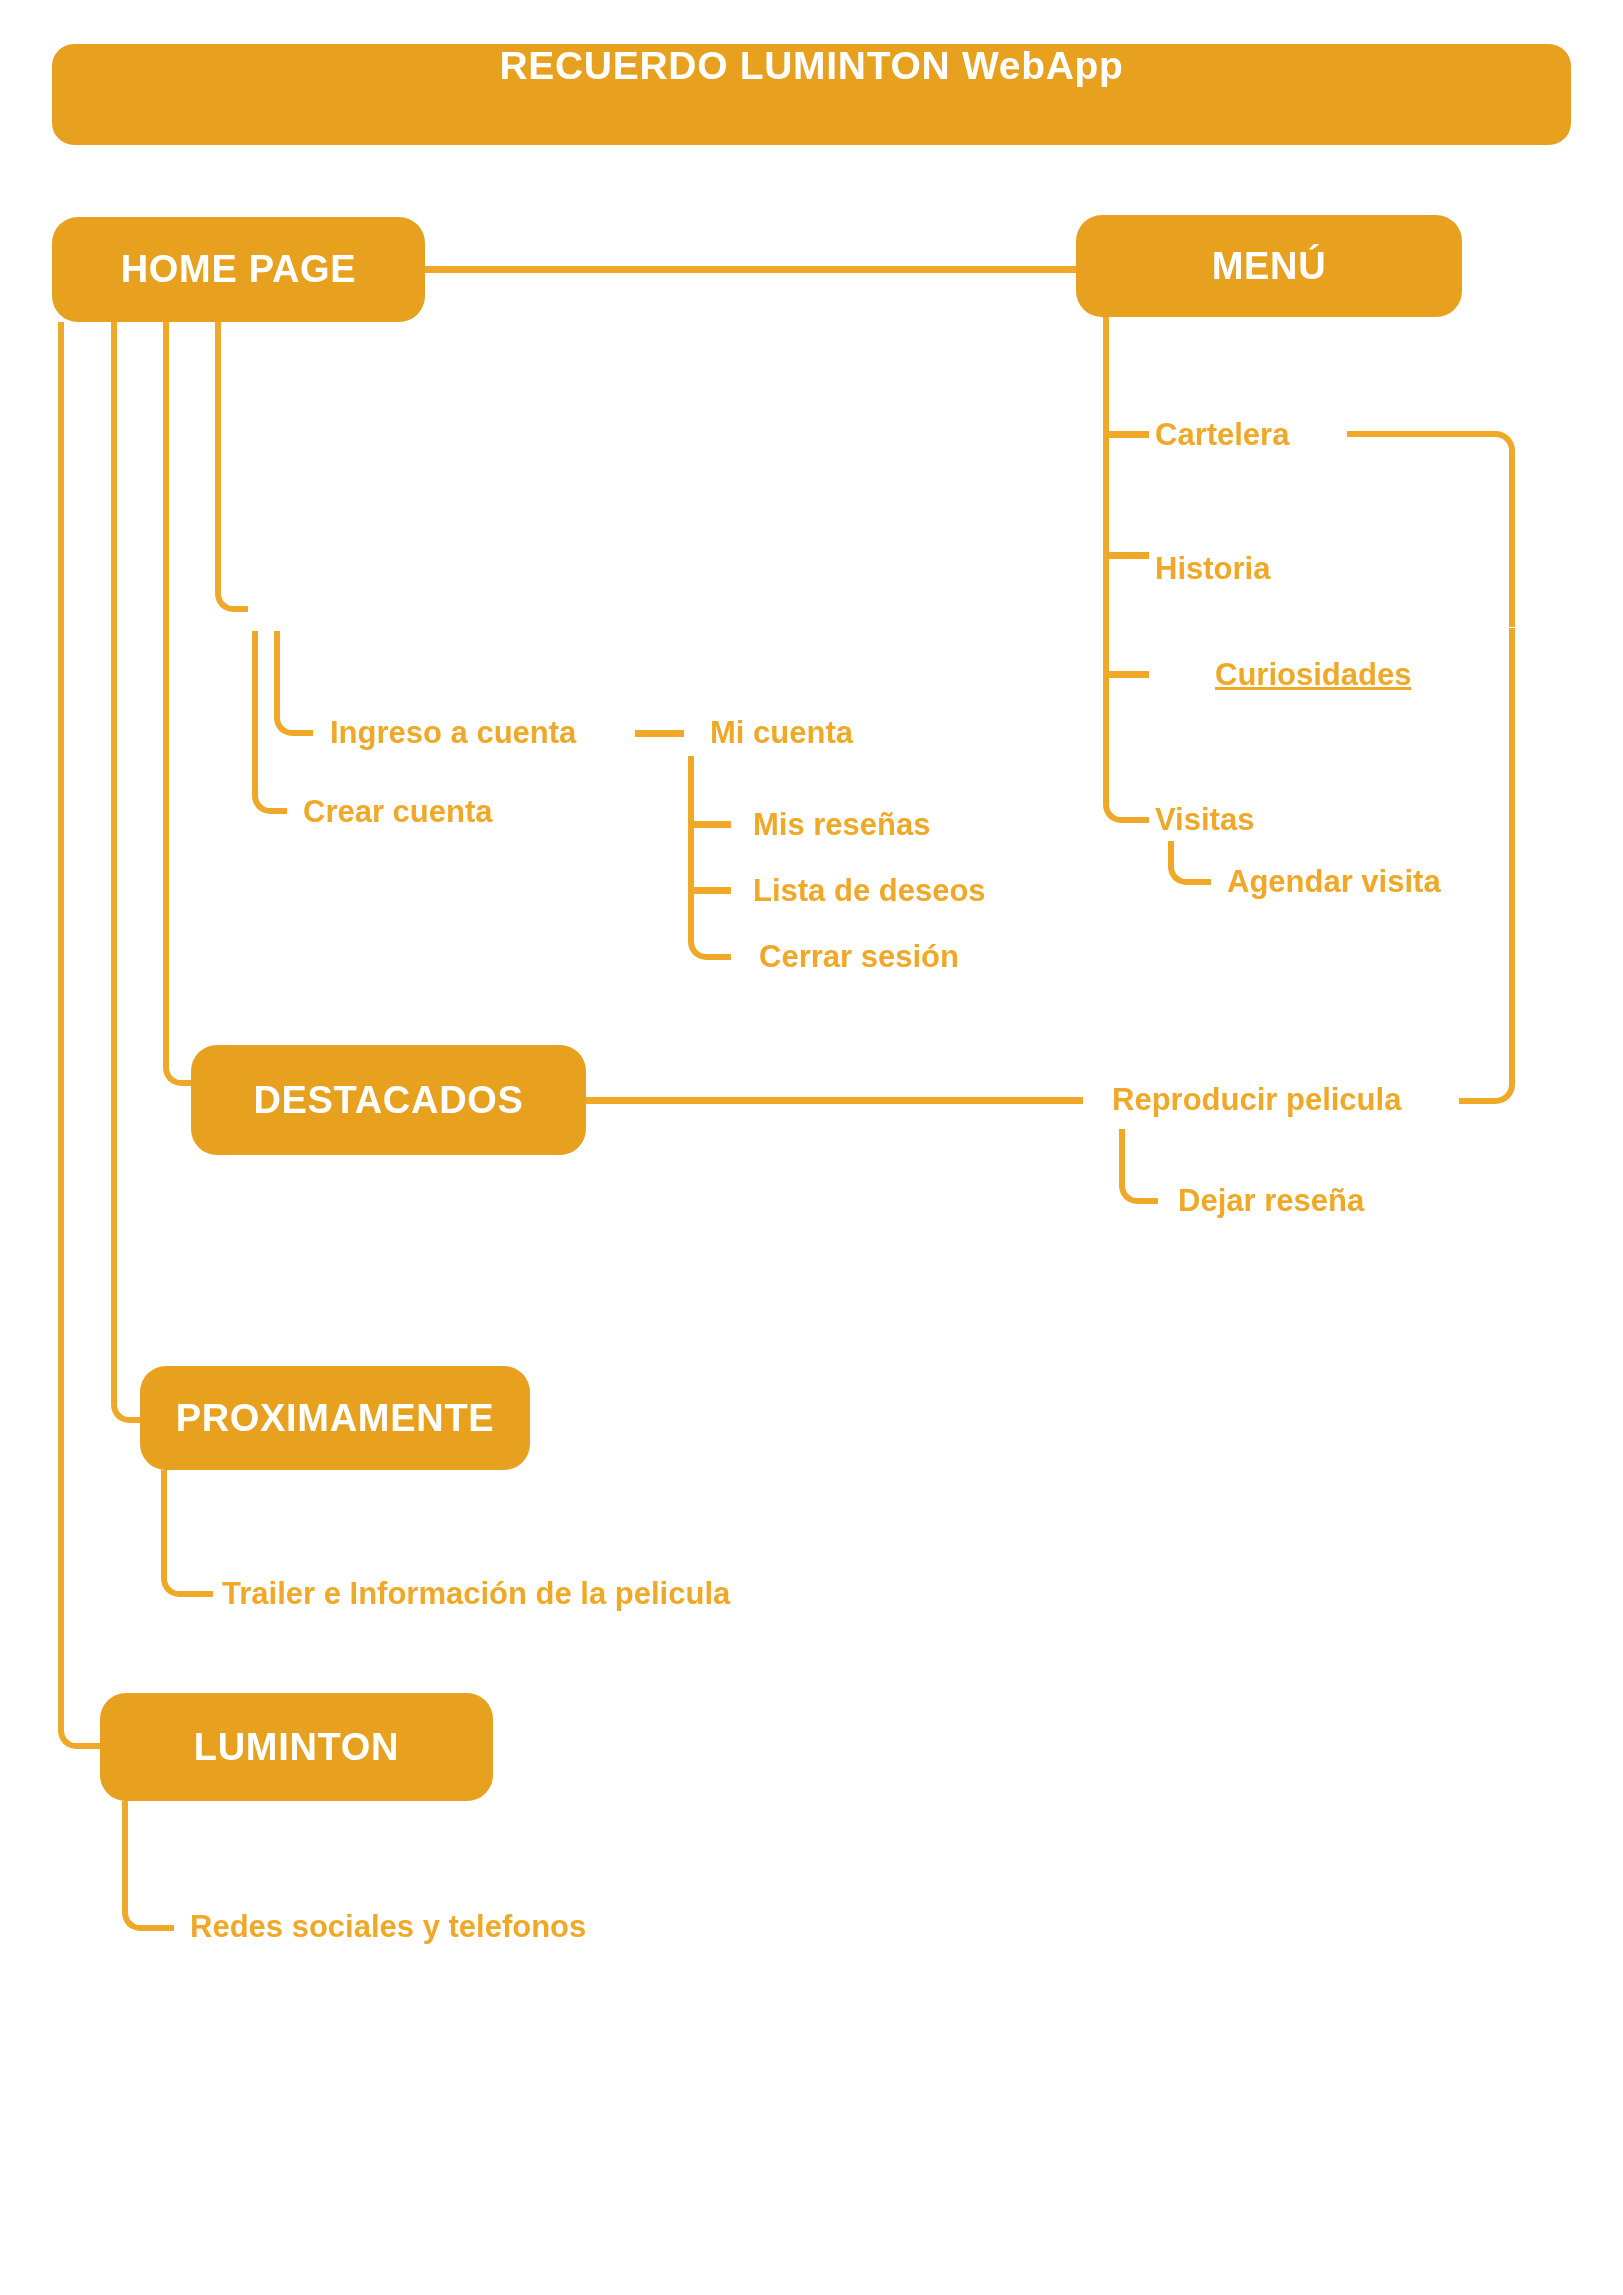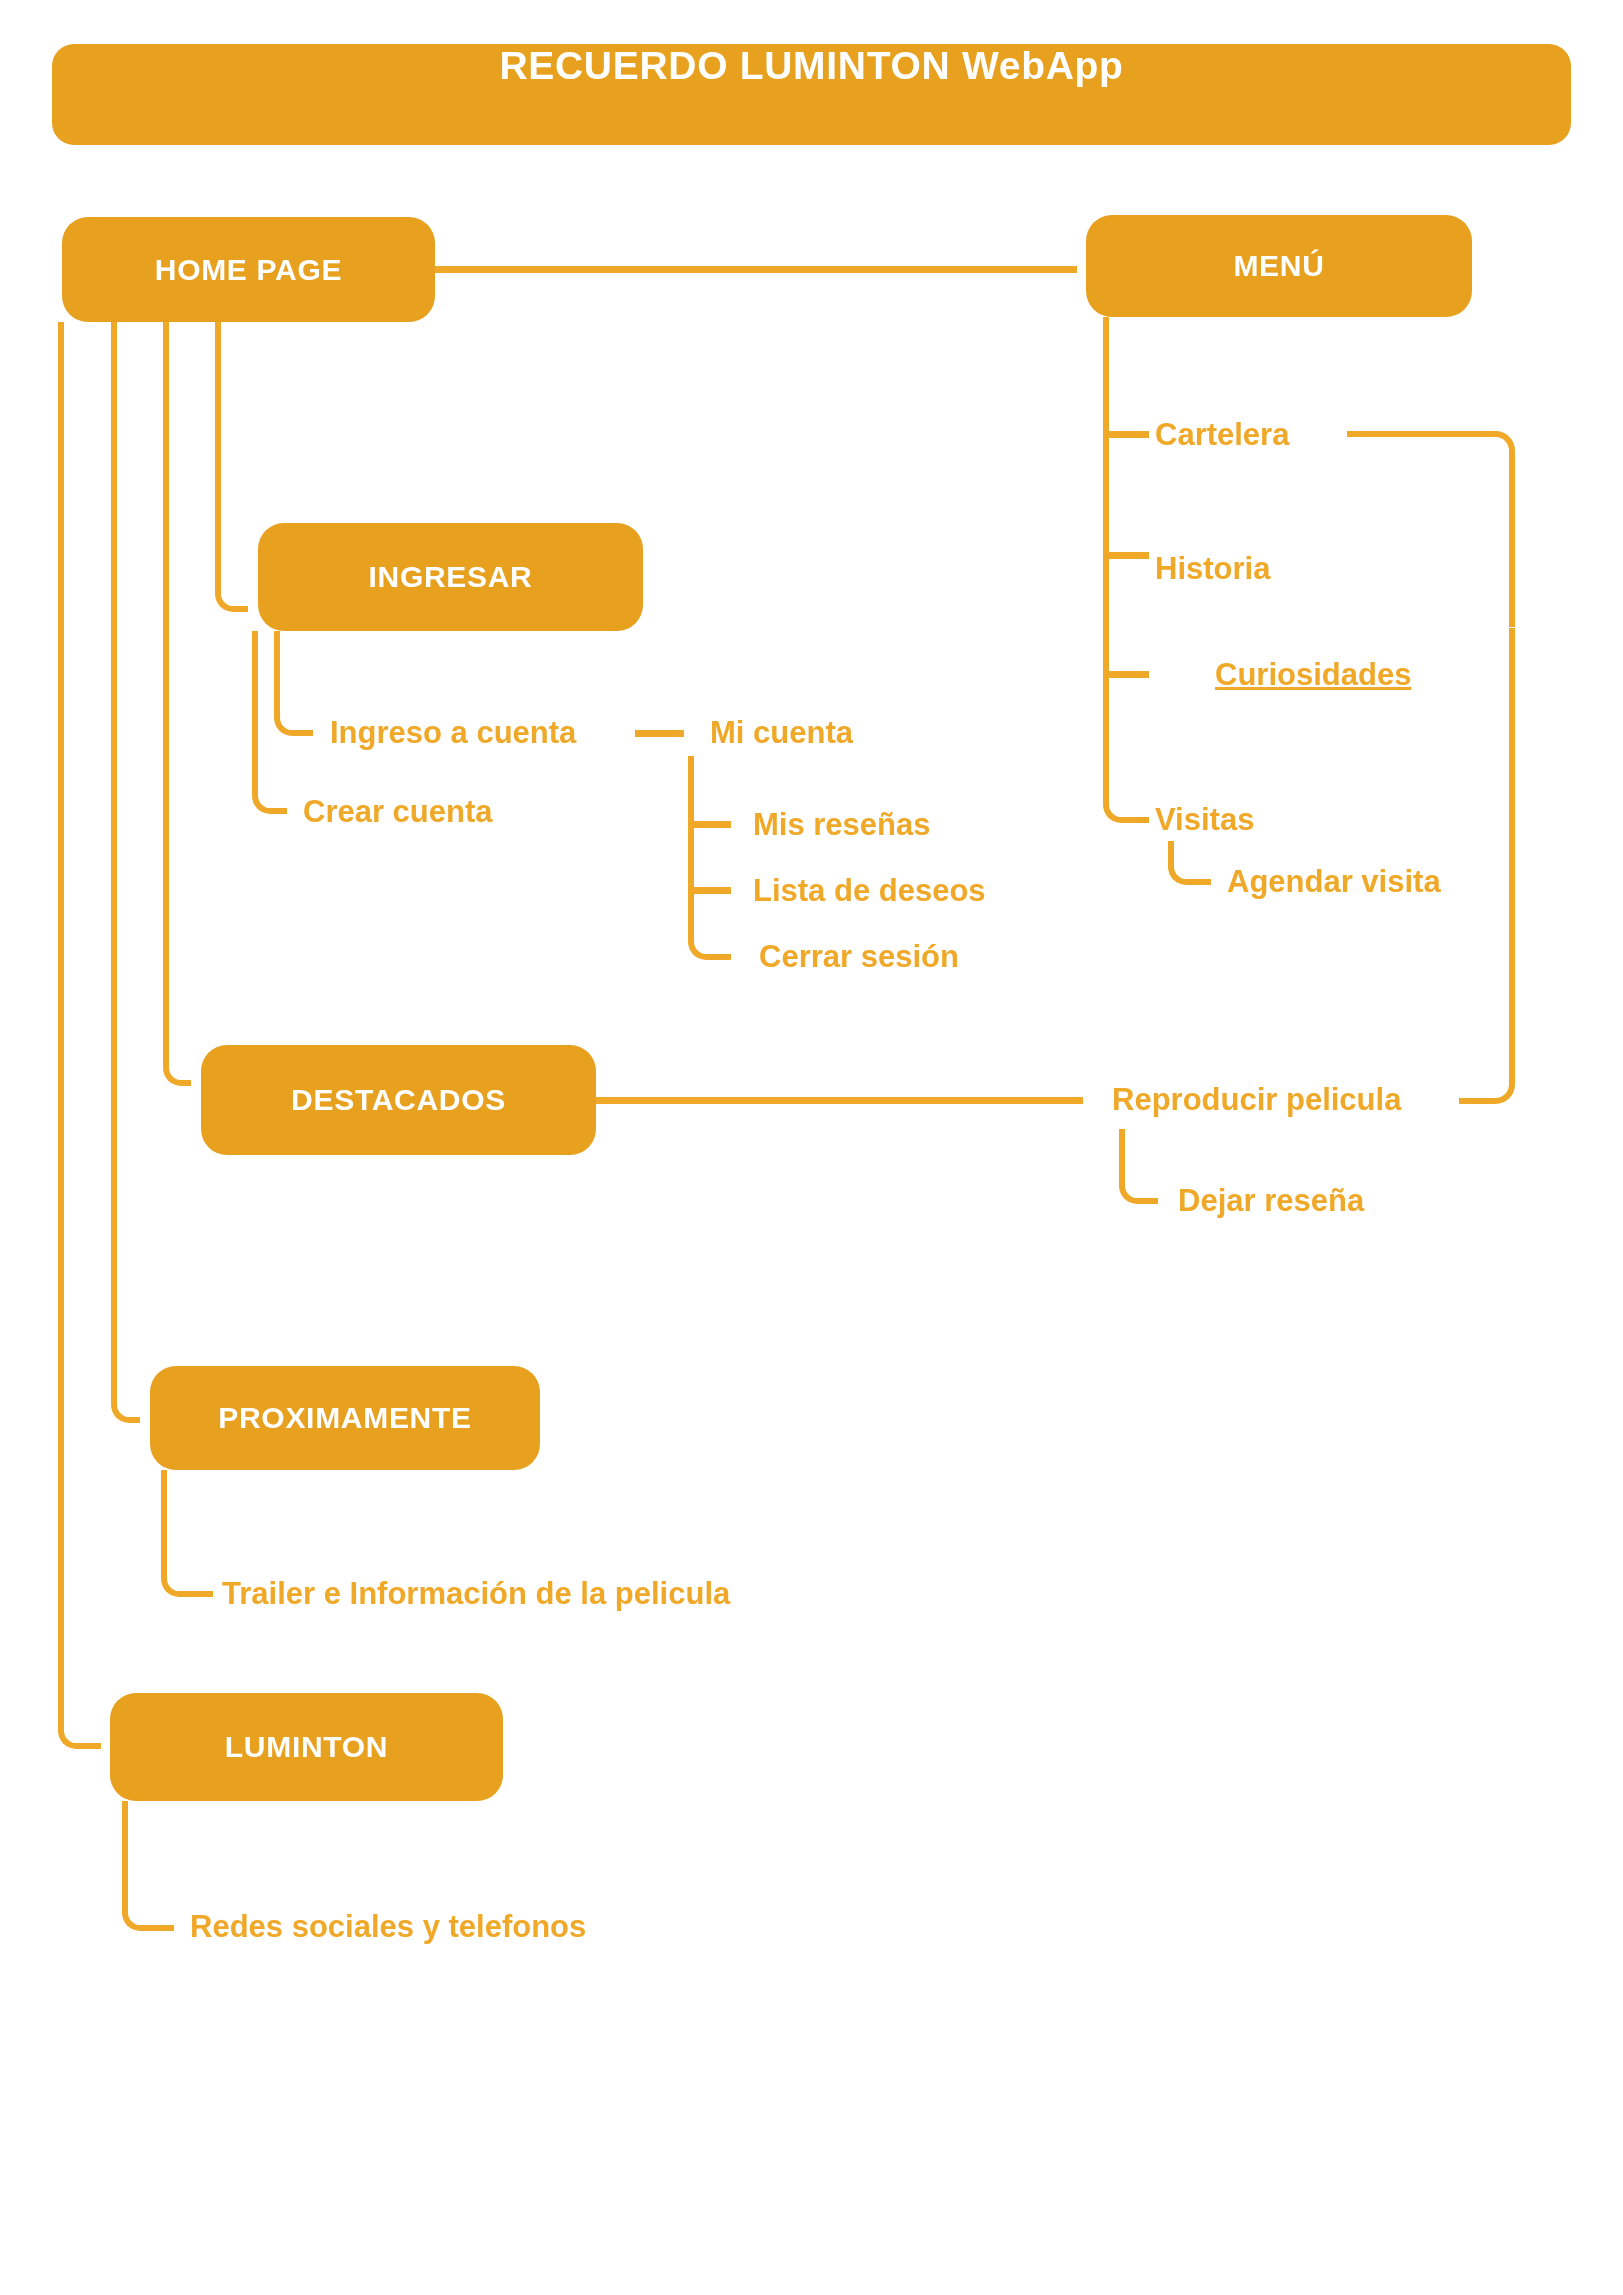--- a/index.html
+++ b/index.html
@@ -11,24 +11,23 @@
     overflow:hidden;
   }
   
   .node{
     position:absolute;
     background:var(--box,#E7A11F);
     border-radius:26px;
     display:flex;align-items:center;justify-content:center;
     color:var(--onbox,#ffffff);
     font-weight:bold;
-    font-size:30px;
+    font-size:38px;
     letter-spacing:0.7px;
     white-space:nowrap;
-    margin-left:10px;
   }
   .titlebar{
     position:absolute;
     left:52px;top:44px;width:1519px;height:101px;
     background:var(--box,#E7A11F);
     border-radius:22px;
     display:flex;align-items:flex-start;justify-content:center;
     color:var(--onbox,#ffffff);
     font-weight:bold;font-size:39px;letter-spacing:0.7px;
   }
@@ -120,23 +119,20 @@
   <div class="elbow-lb" style="left:161px;top:1470px;width:52px;height:127px;"></div>
 
   <div class="elbow-lb" style="left:122px;top:1801px;width:52px;height:130px;"></div>
 
   <div class="node" style="left:52px;top:217px;width:373px;height:105px;">
     <span>HOME PAGE</span>
   </div>
   <div class="node" style="left:1076px;top:215px;width:386px;height:102px;">
     <span>MENÚ</span>
   </div>
-  <div class="node" style="left:248px;top:523px;width:385px;height:108px;">
-    <span>INGRESAR</span>
-  </div>
   <div class="node" style="left:191px;top:1045px;width:395px;height:110px;">
     <span>DESTACADOS</span>
   </div>
   <div class="node" style="left:140px;top:1366px;width:390px;height:104px;">
     <span>PROXIMAMENTE</span>
   </div>
   <div class="node" style="left:100px;top:1693px;width:393px;height:108px;">
     <span>LUMINTON</span>
   </div>
 

